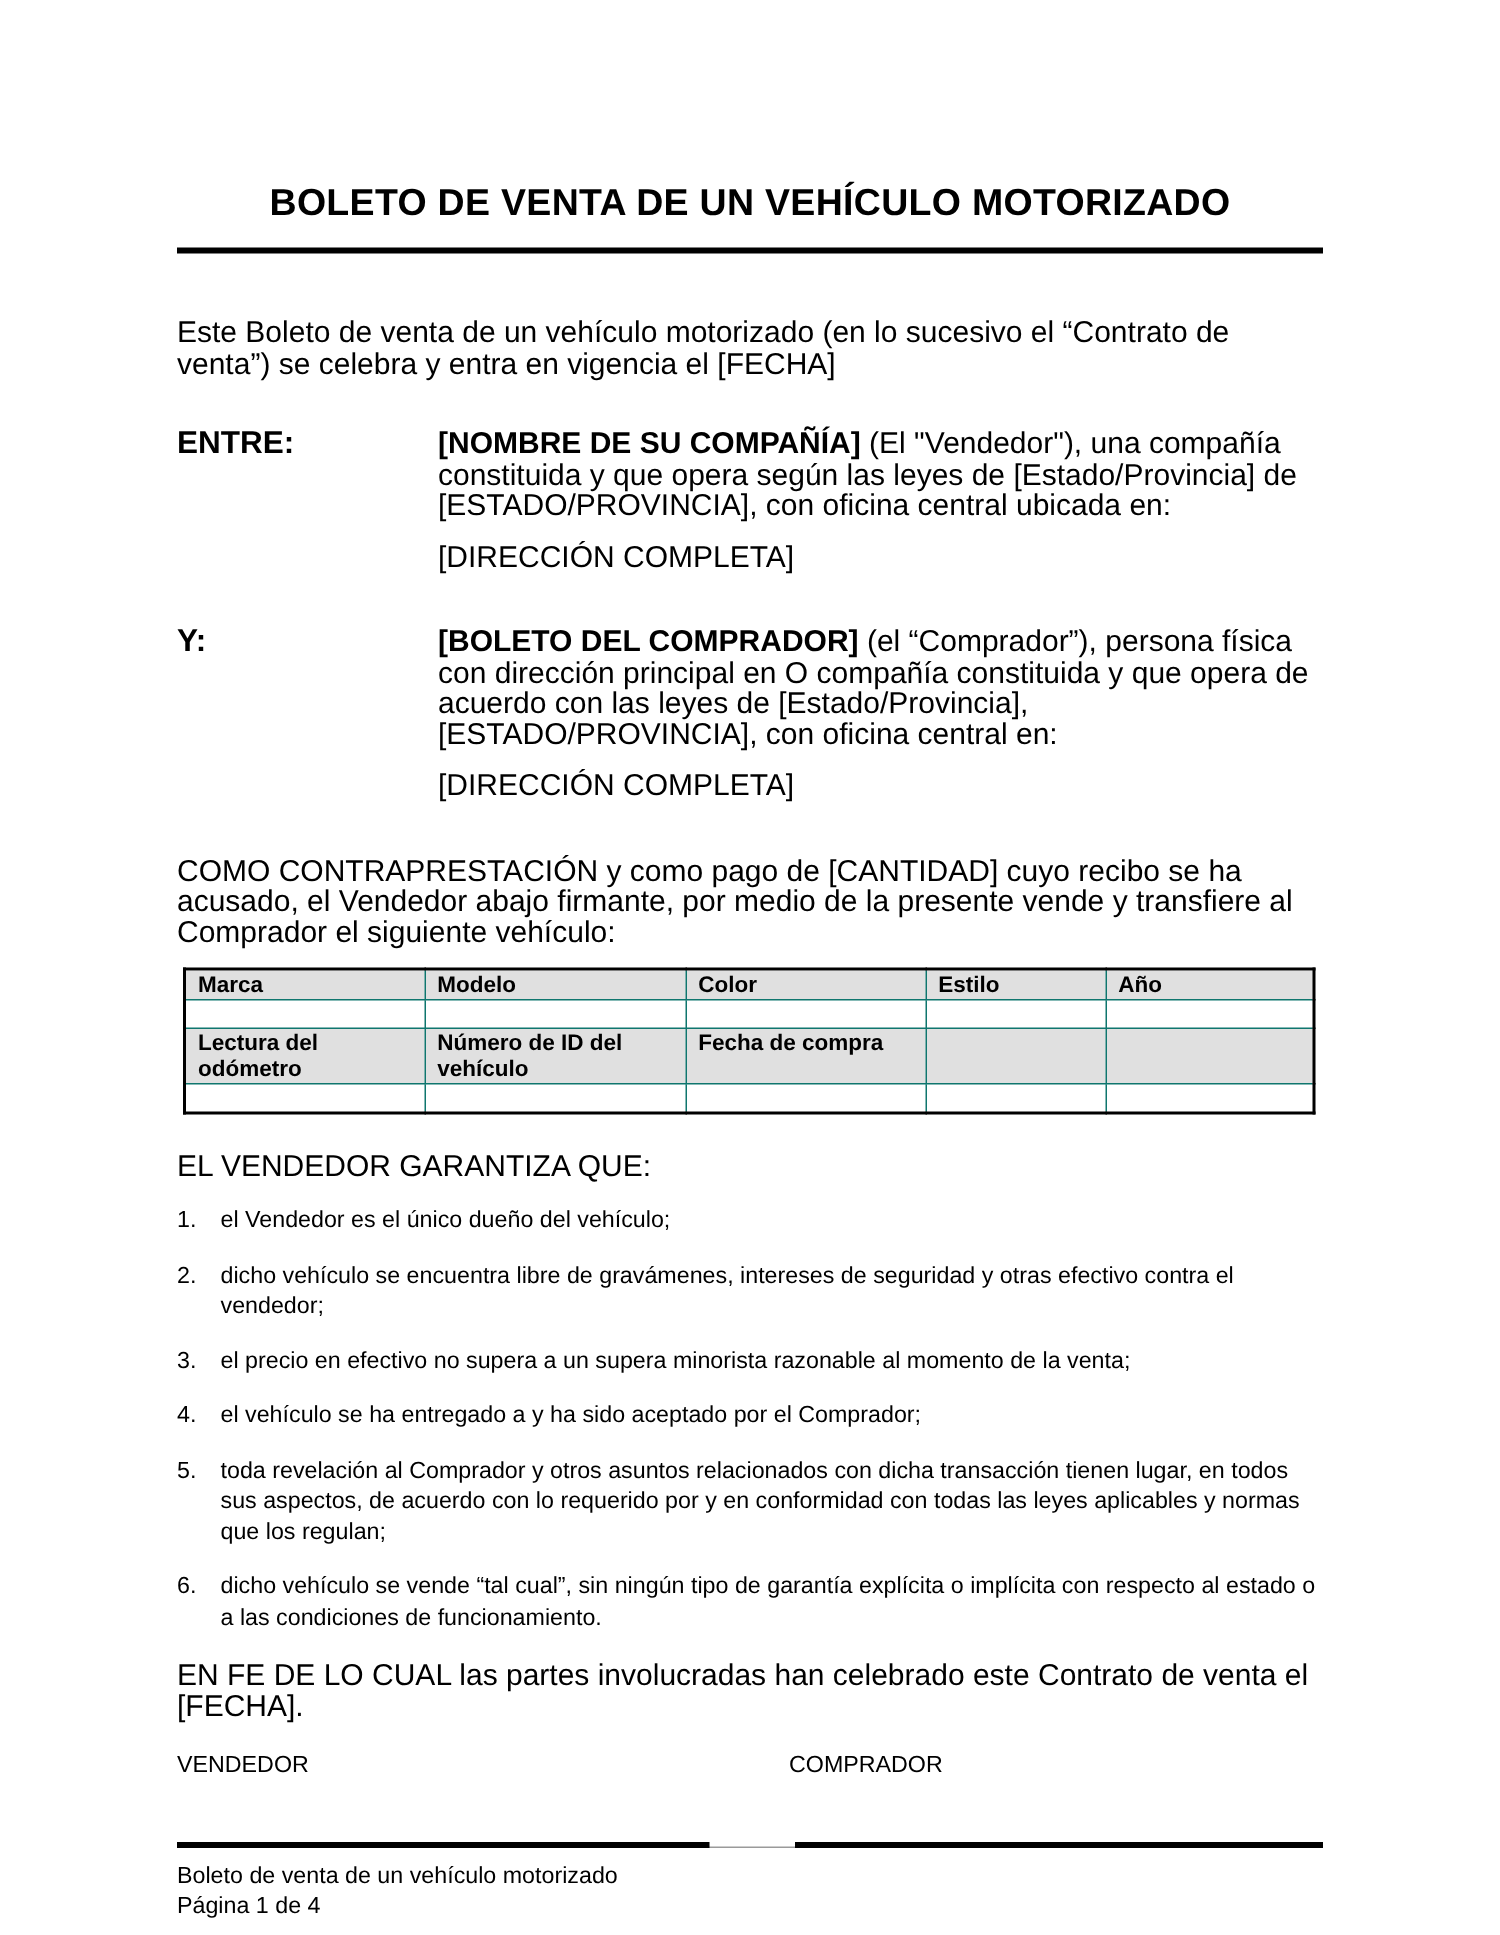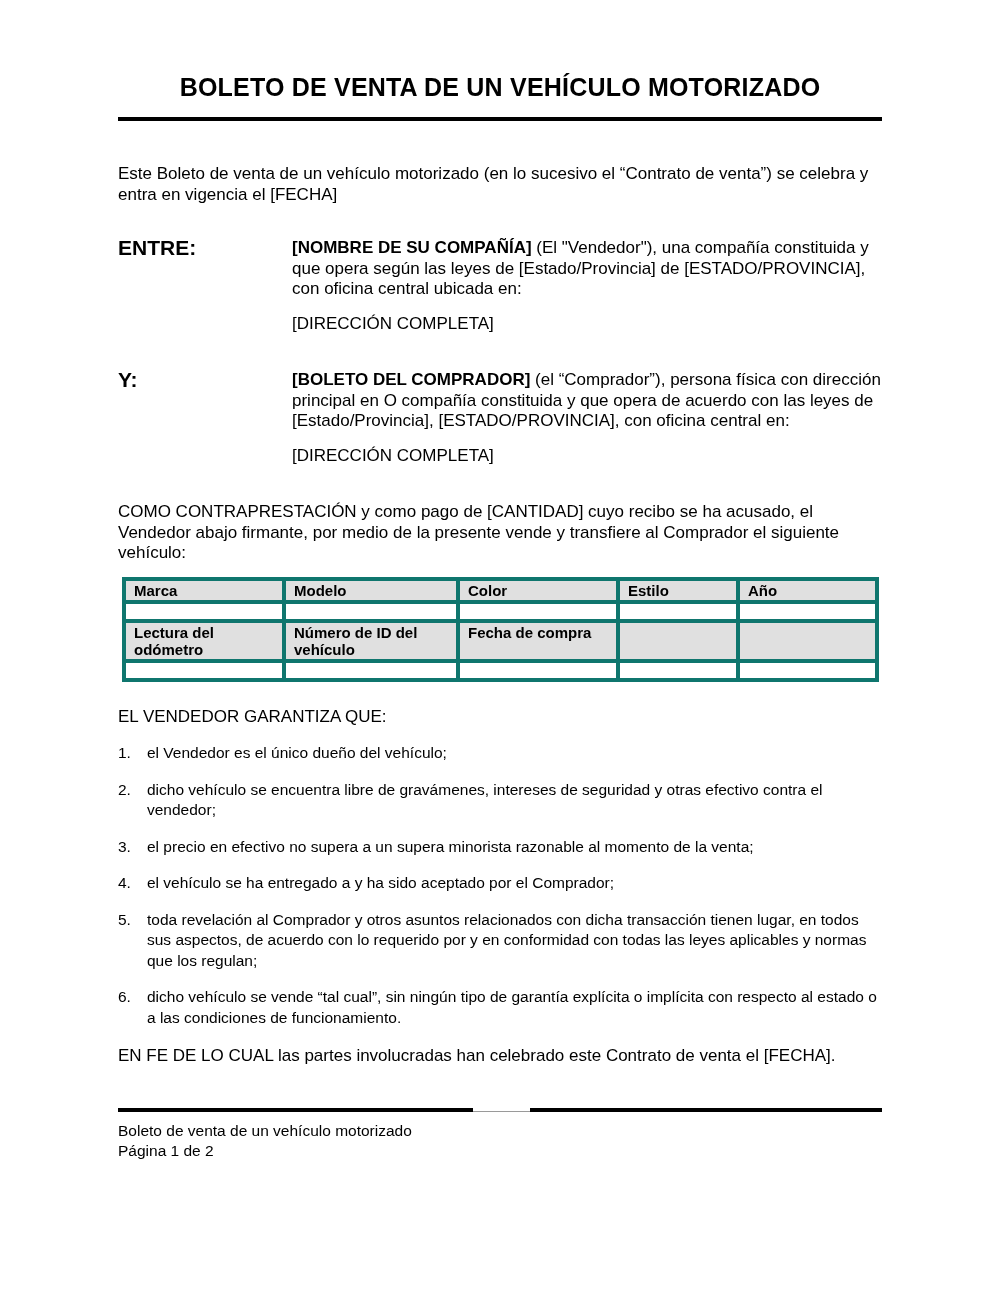--- a/index.html
+++ b/index.html
@@ -5,56 +5,56 @@
   * { box-sizing: border-box; }
   html, body {
     margin: 0; padding: 0;
     width: 1000px; height: 1290px;
     background: #ffffff;
     color: #000000;
     font-family: "Liberation Sans", sans-serif;
   }
   .page {
     width: 1000px; height: 1290px;
-    padding: 72px 118px 0 118px;
+    padding: 120px 118px 0 118px;
     overflow: hidden;
   }
   h1.doc-title {
     margin: 0;
     font-size: 25px;
     line-height: 30px;
     font-weight: bold;
     text-align: center;
     letter-spacing: 0.2px;
   }
   .title-rule {
     margin-top: 15px;
     height: 4px;
     background: #000;
   }
-  p { margin: 0; font-size: 17px; line-height: 20.5px; }
+  p { margin: 0; font-size: 20px; line-height: 20.5px; }
   .intro { margin-top: 43px; }
 
   .party { display: grid; grid-template-columns: 174px 1fr; margin-top: 33px; }
   .party.second { margin-top: 36px; }
   .party-label { font-weight: bold; font-size: 21px; line-height: 20.5px; }
   .party-address { margin-top: 14px; }
 
   .consideration { margin-top: 36px; }
 
   table.vehicle {
     margin-top: 13px;
     margin-left: 4px;
     border-collapse: collapse;
     table-layout: fixed;
     width: 753px;
     border: 2px solid #000;
   }
   table.vehicle td {
-    border: 4px solid #0f766e;
+    border: 1px solid #0f766e;
     font-size: 15px;
     line-height: 17px;
     padding: 1px 8px;
     vertical-align: top;
     overflow: hidden;
   }
   tr.hdr td { background: #e0e0e0; font-weight: bold; }
   tr.empty td { height: 19px; padding: 0; }
 
   .warranty-heading { margin-top: 25px; }
@@ -168,25 +168,28 @@
     <span class="num">5.</span>
     <span class="txt">toda revelación al Comprador y otros asuntos relacionados con dicha transacción tienen lugar, en todos sus aspectos, de acuerdo con lo requerido por y en conformidad con todas las leyes aplicables y normas que los regulan;</span>
   </div>
   <div class="witem">
     <span class="num">6.</span>
     <span class="txt">dicho vehículo se vende “tal cual”, sin ningún tipo de garantía explícita o implícita con respecto al estado o a las condiciones de funcionamiento.</span>
   </div>
 
   <p class="closing">EN FE DE LO CUAL las partes involucradas han celebrado este Contrato de venta el [FECHA].</p>
 
+  <div class="sig-labels">
+    <span class="seller">VENDEDOR</span><span class="buyer">COMPRADOR</span>
+  </div>
 
   <div class="sig-row">
     <div class="footer-rule"></div>
     <div class="sig-line left"></div>
     <div class="sig-line right"></div>
   </div>
 
   <div class="footer-text">
     <p>Boleto de venta de un vehículo motorizado</p>
-    <p>Página 1 de 2</p>
+    <p>Página 1 de 4</p>
   </div>
 
 </div>
 
 </body></html>

